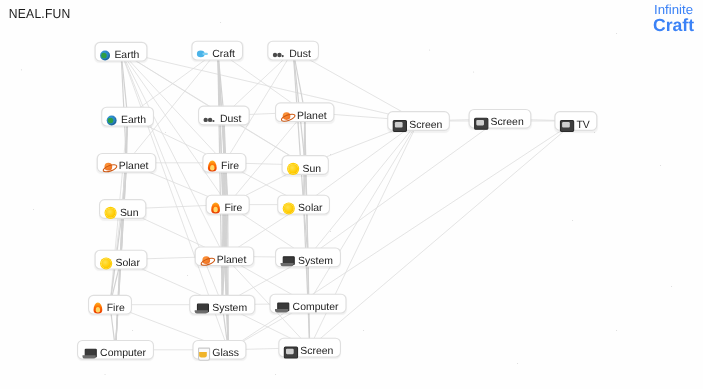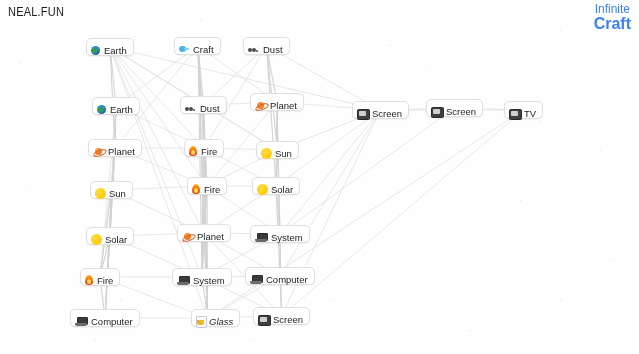--- a/index.html
+++ b/index.html
@@ -328,21 +328,21 @@
         <span class="lbl">System</span>
       </div>
       <div class="node" style="left: 245px; top: 267px;">
         <span class="ic ic-computer"></span>
         <span class="lbl">Computer</span>
       </div>
       <div class="node" style="left: 70px; top: 309px;">
         <span class="ic ic-computer"></span>
         <span class="lbl">Computer</span>
       </div>
-      <div class="node" style="left: 191px; top: 309px; font-style: italic;">
+      <div class="node" style="left: 175px; top: 309px;">
         <span class="ic ic-glass"></span>
         <span class="lbl">Glass</span>
       </div>
       <div class="node" style="left: 253px; top: 307px;">
         <span class="ic ic-screen"></span>
         <span class="lbl">Screen</span>
       </div>
       <div class="node" style="left: 352px; top: 101px;">
         <span class="ic ic-screen"></span>
         <span class="lbl">Screen</span>

